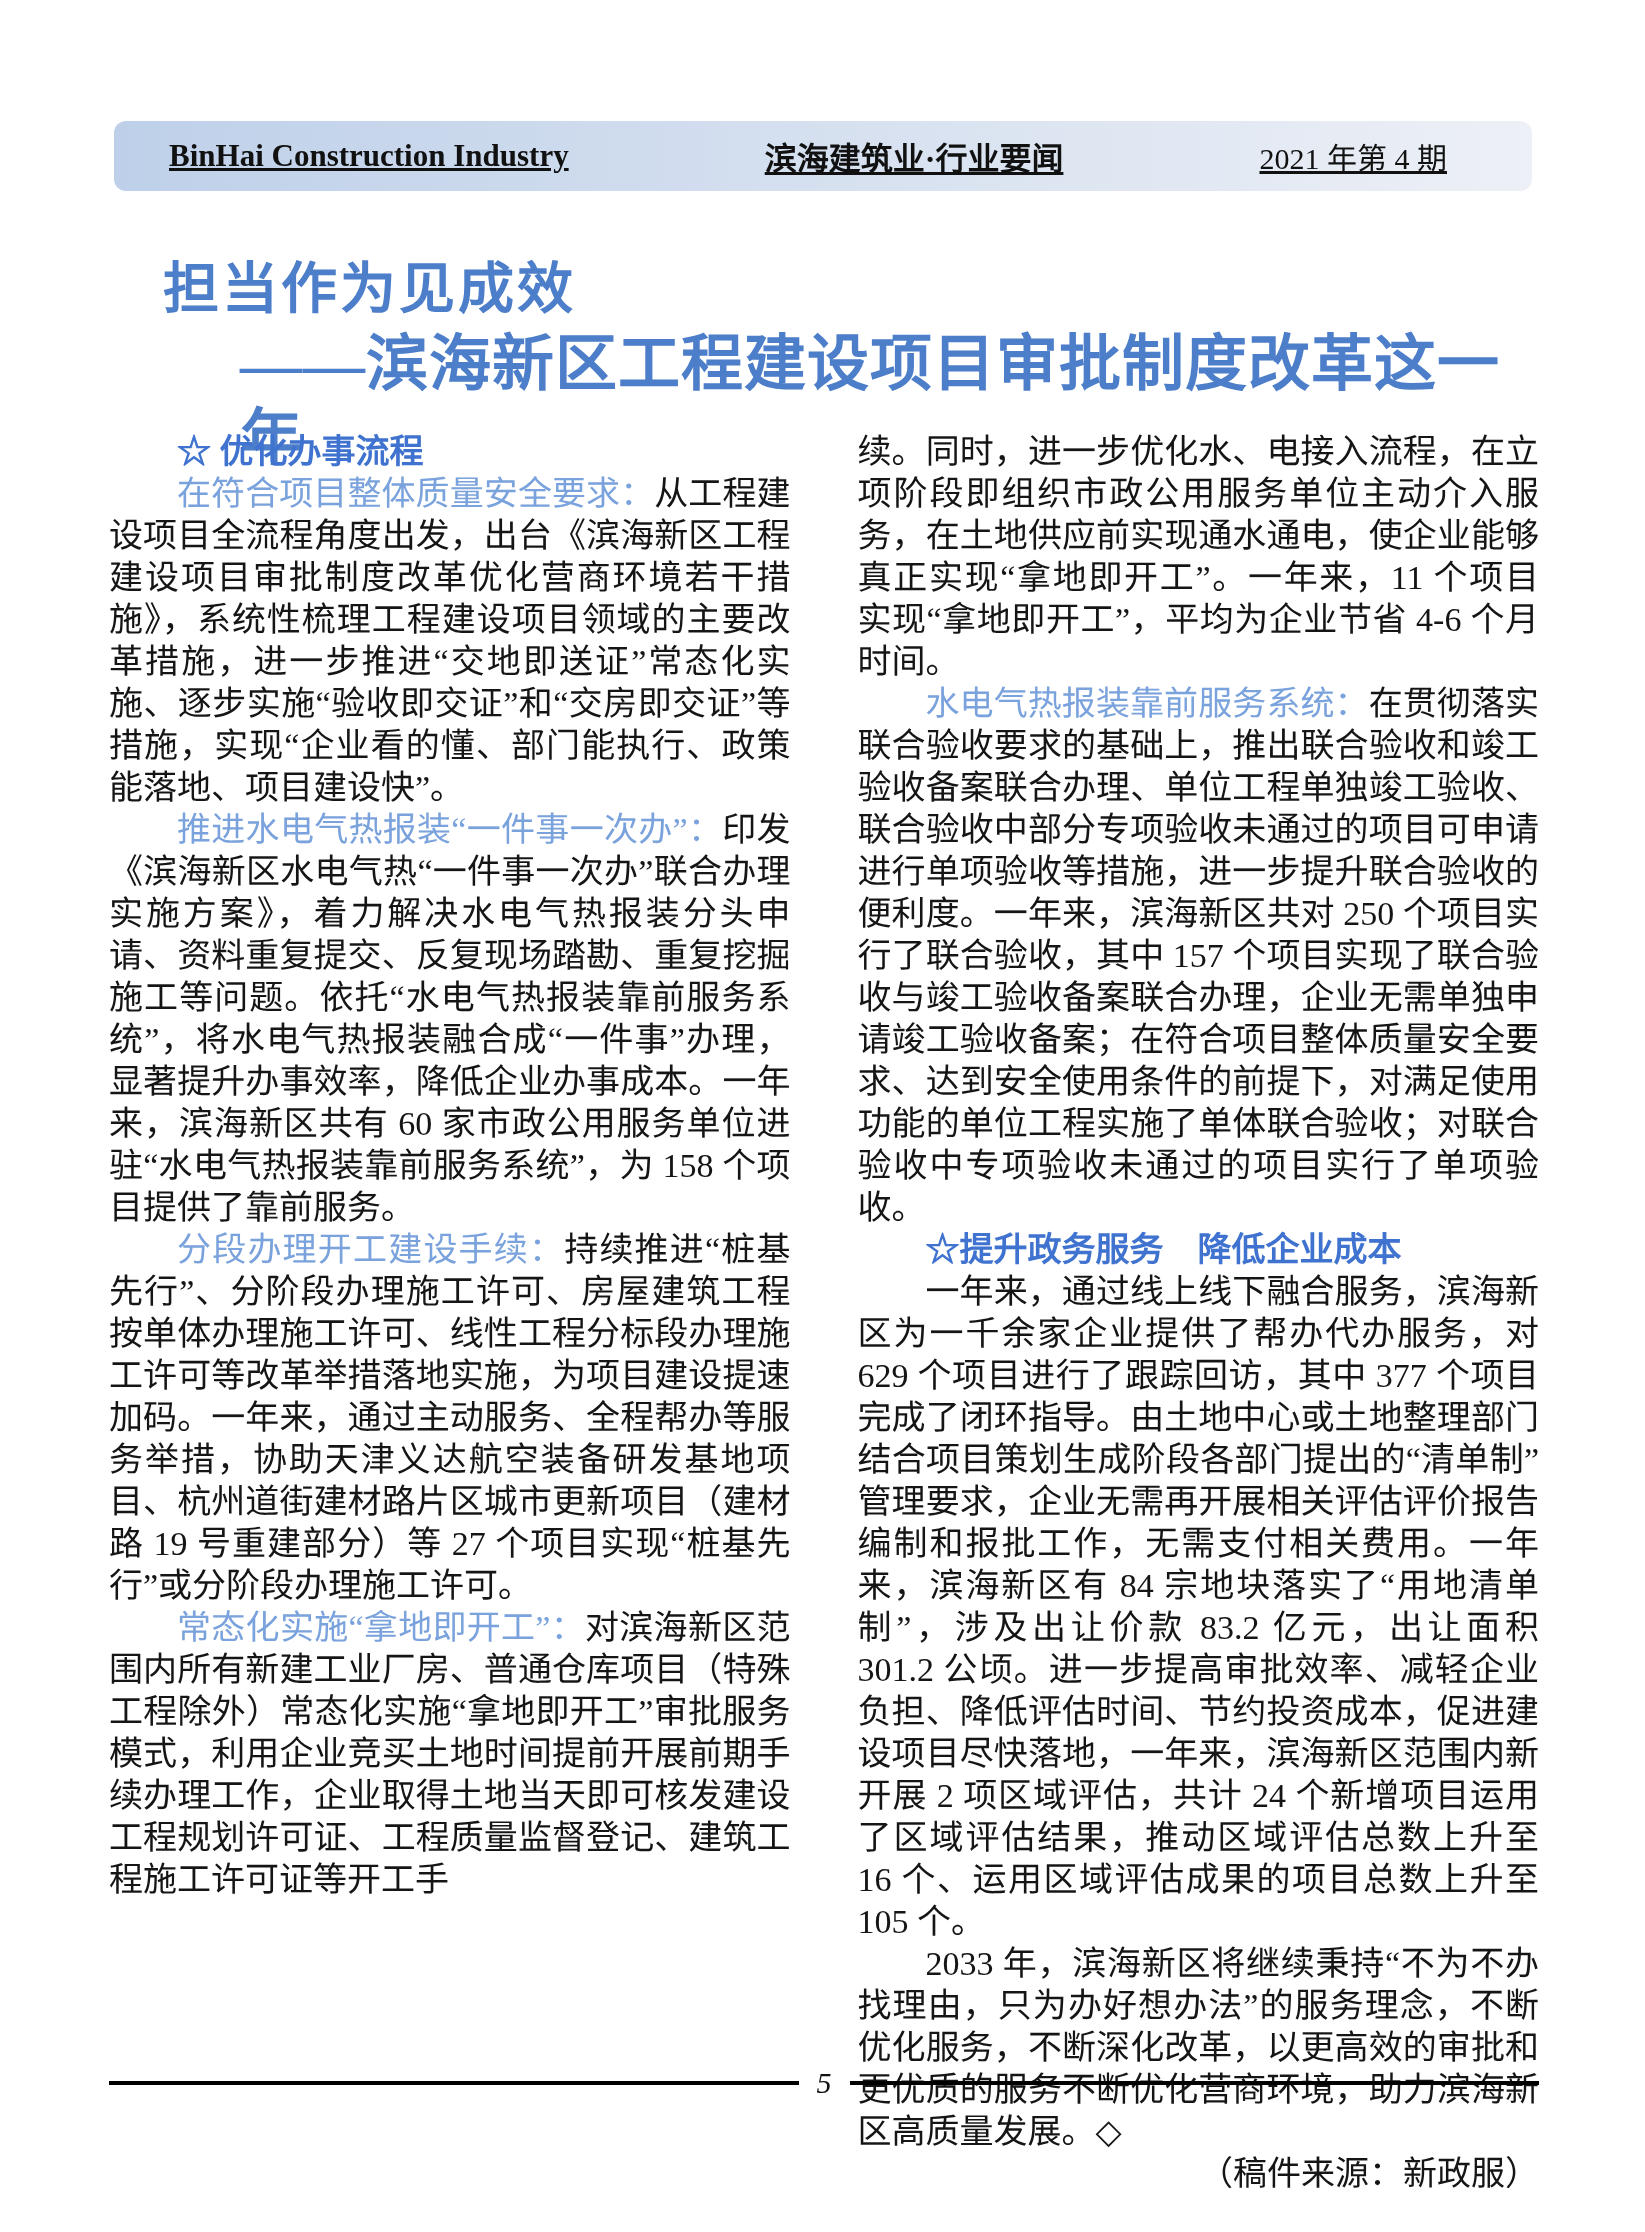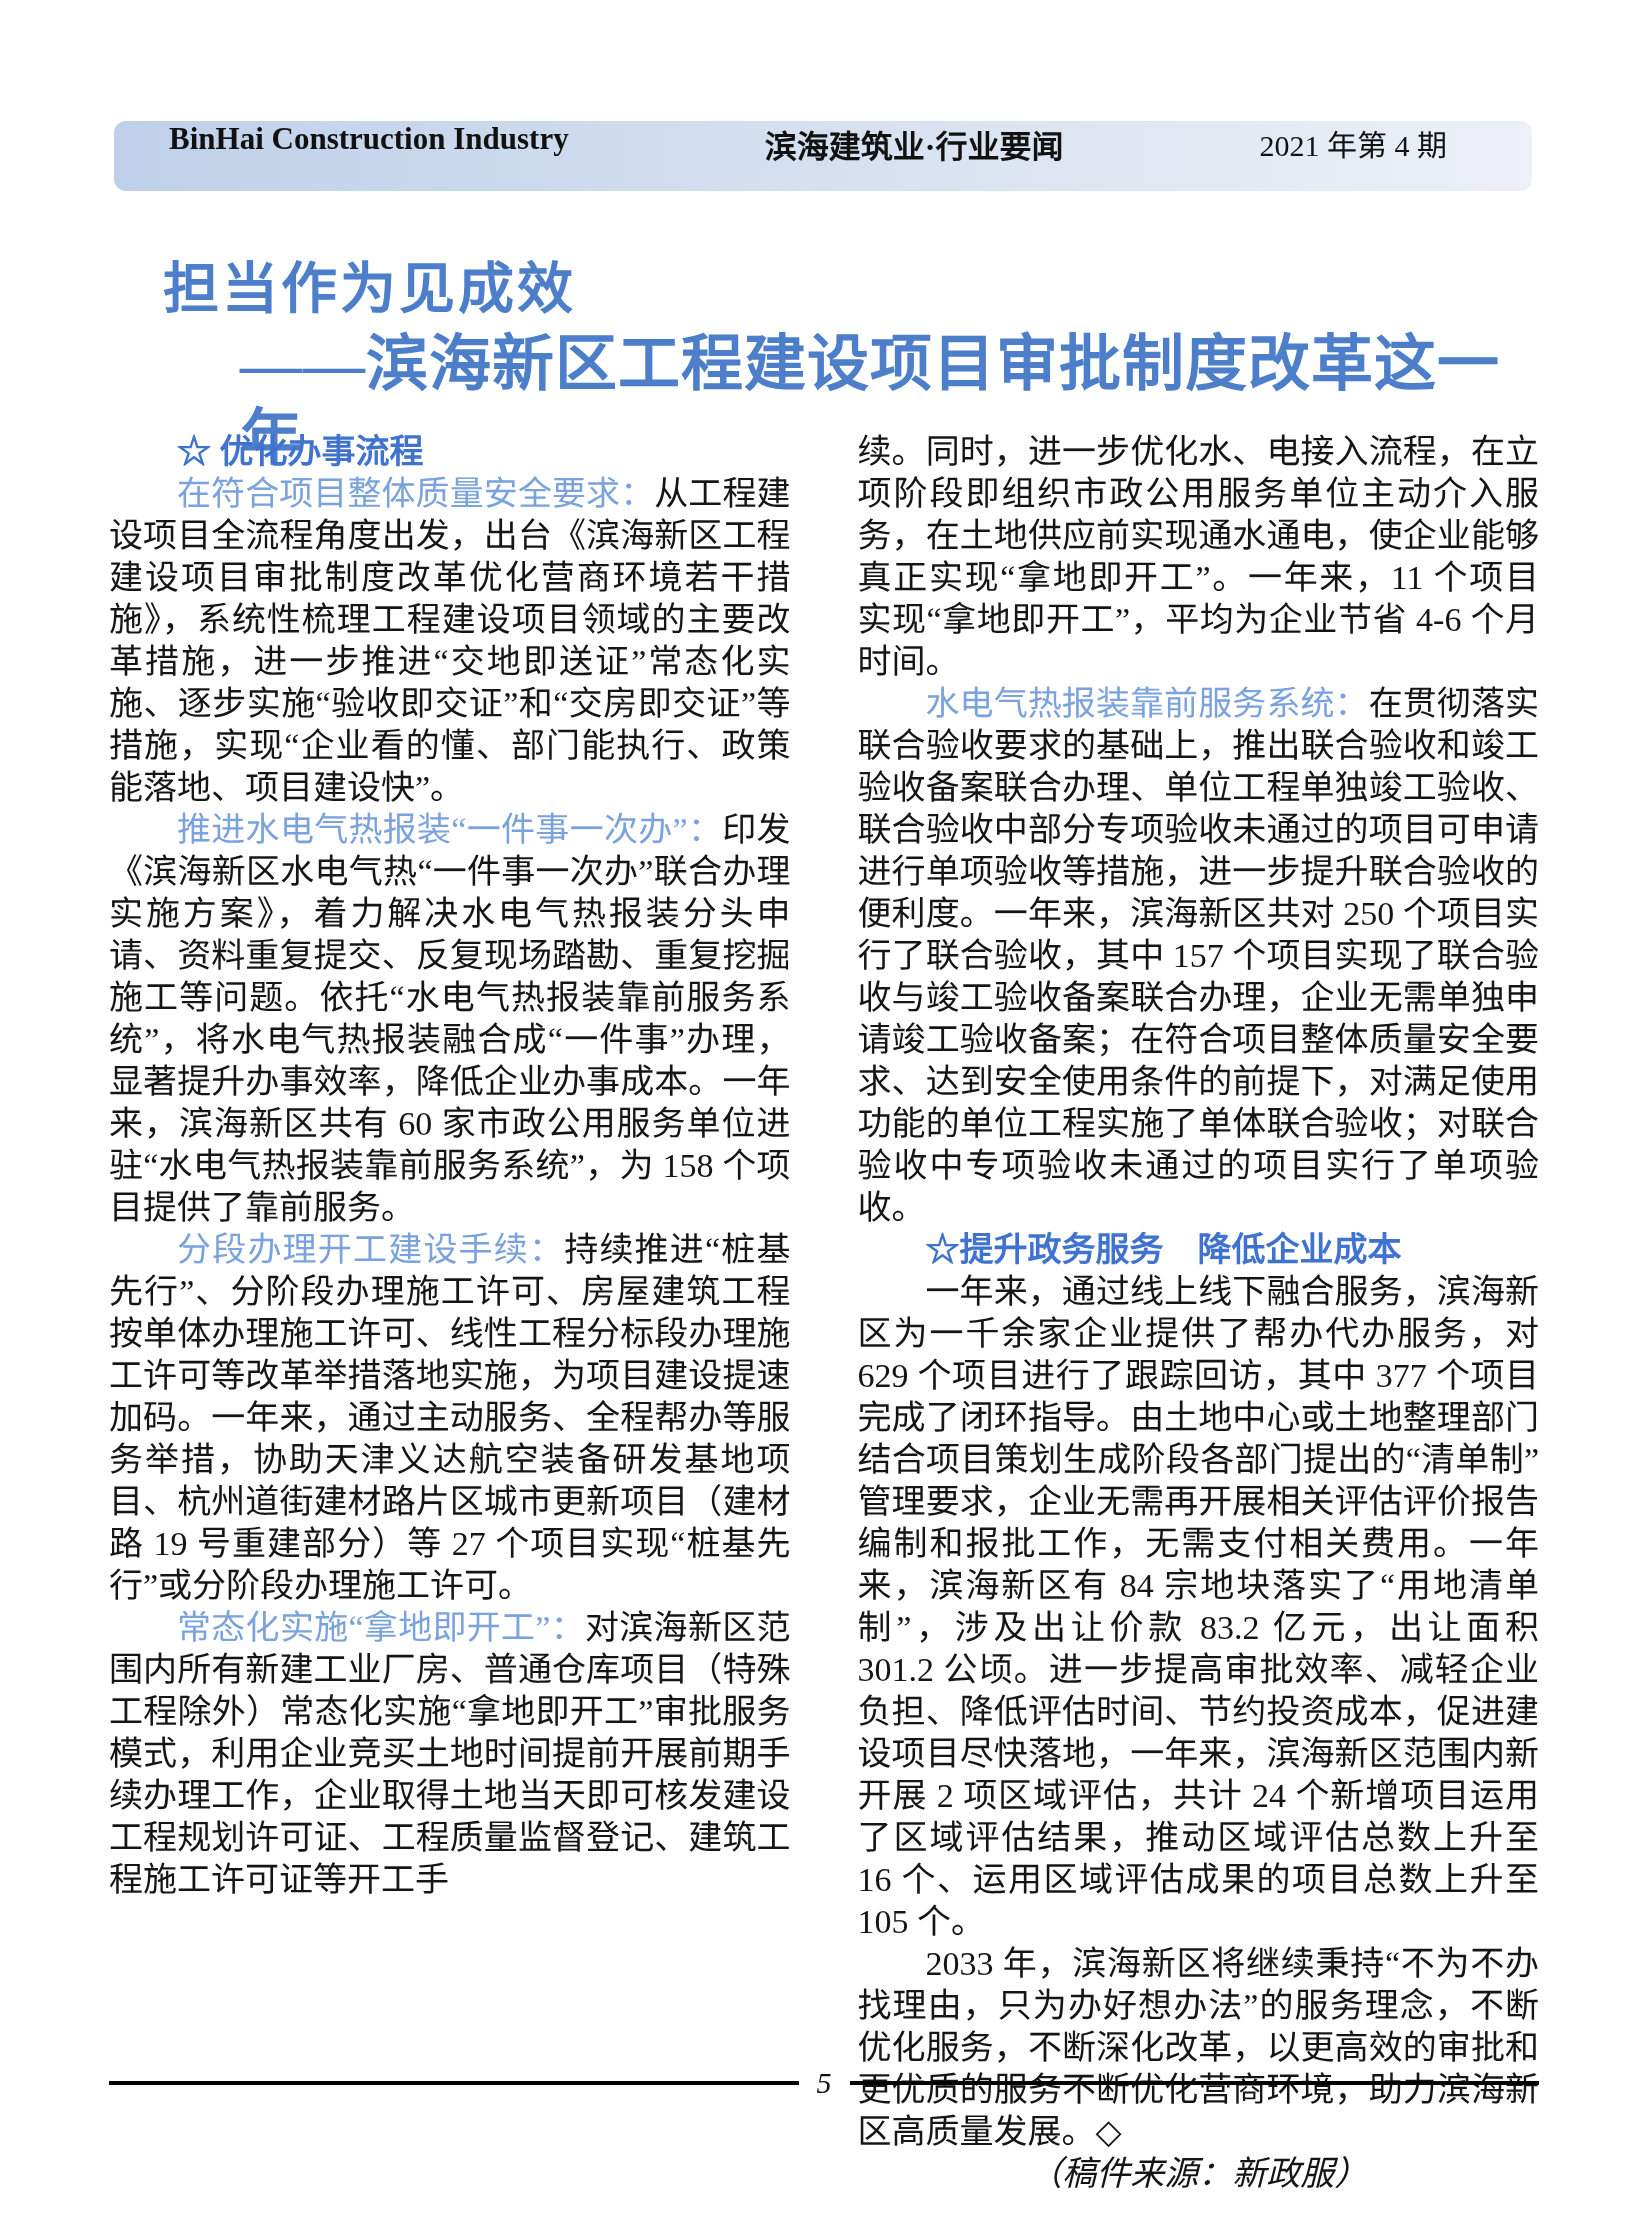--- a/index.html
+++ b/index.html
@@ -10,23 +10,24 @@
     margin:0 auto;
     overflow:hidden;
     font-family:"Liberation Serif","DejaVu Serif",serif;
   }
   
   .header-bar{
     position:absolute;left:114px;top:121px;
     width:1418px;height:70px;box-sizing:border-box;
     border-radius:12px;
     background:linear-gradient(to right,var(--header_bg_left,#bed0e9),var(--header_bg_right,#edf0f6));
-    display:flex;align-items:flex-start;justify-content:space-between;
+    display:flex;align-items:center;justify-content:space-between;
     padding:0 85px 0 55px;
     color:#111;
+    text-decoration:underline;
   }
   .header-brand{font-size:31px;font-weight:bold;font-family:"Liberation Serif","DejaVu Serif",serif;}
   .header-section{font-size:32px;font-weight:bold;}
   .header-issue{font-size:30px;}
   
   .title-block{
     position:absolute;left:113px;top:251px;width:1423px;
     color:var(--title_blue,#4d7ec9);
     font-weight:bold;
   }
@@ -41,21 +42,21 @@
   }
   .col{flex:1;min-width:0;}
   .col p{margin:0;text-align:justify;text-justify:inter-ideograph;}
   .col p.indent{text-indent:2em;}
   .col p.flush{text-indent:0;}
   .col p.heading{
     text-indent:2em;
     color:var(--heading_blue,#3f73cf);
     font-weight:bold;
   }
-  .col p.source{text-align:center;text-indent:0;font-style:italic;}
+  .col p.source{text-align:right;text-indent:0;}
   .lead{color:var(--lead_blue,#7aa2dc);}
   
   .footer{
     position:absolute;left:109px;top:2068px;width:1430px;
     display:flex;align-items:center;gap:18px;
   }
   .footer .rule{flex:1;height:4px;background:var(--rule_black,#000);}
   .footer .pagenum{
     font-size:30px;line-height:30px;color:#111;
     font-style:italic;

